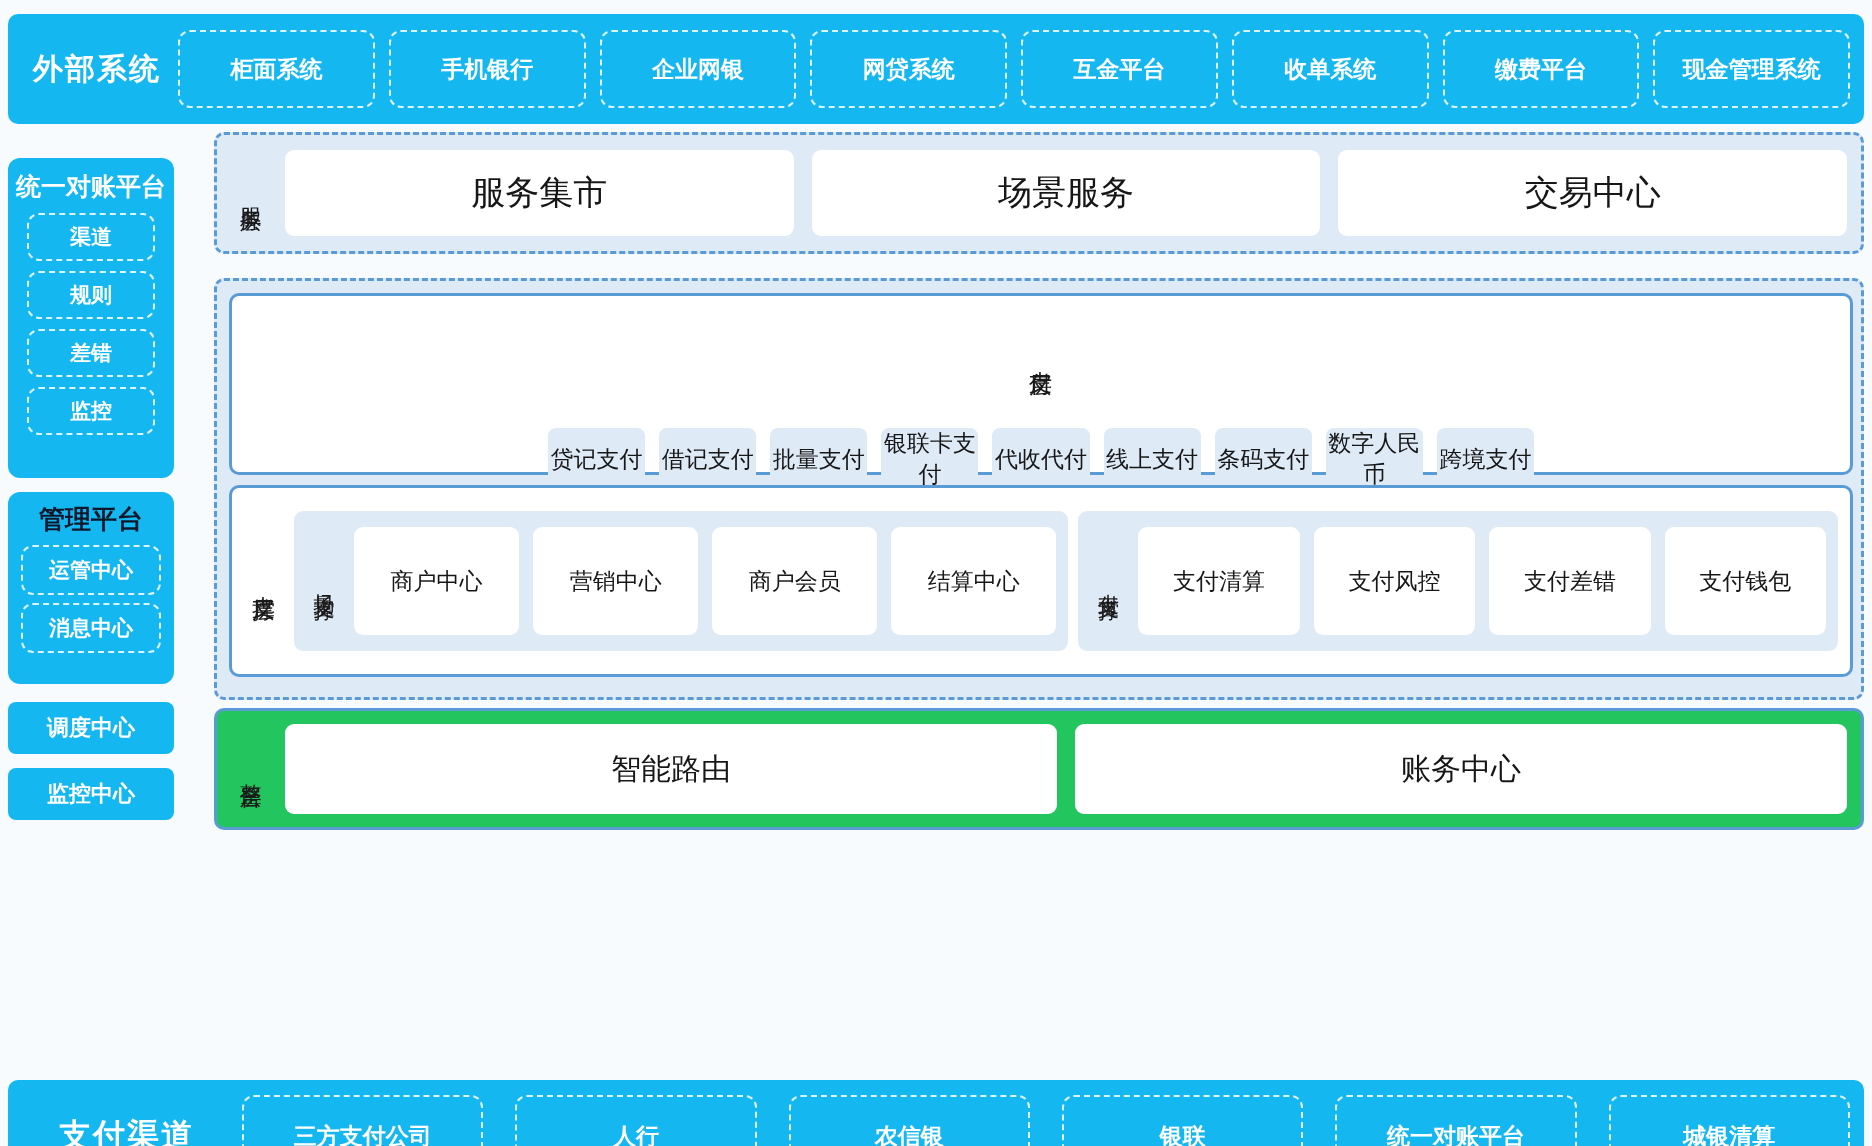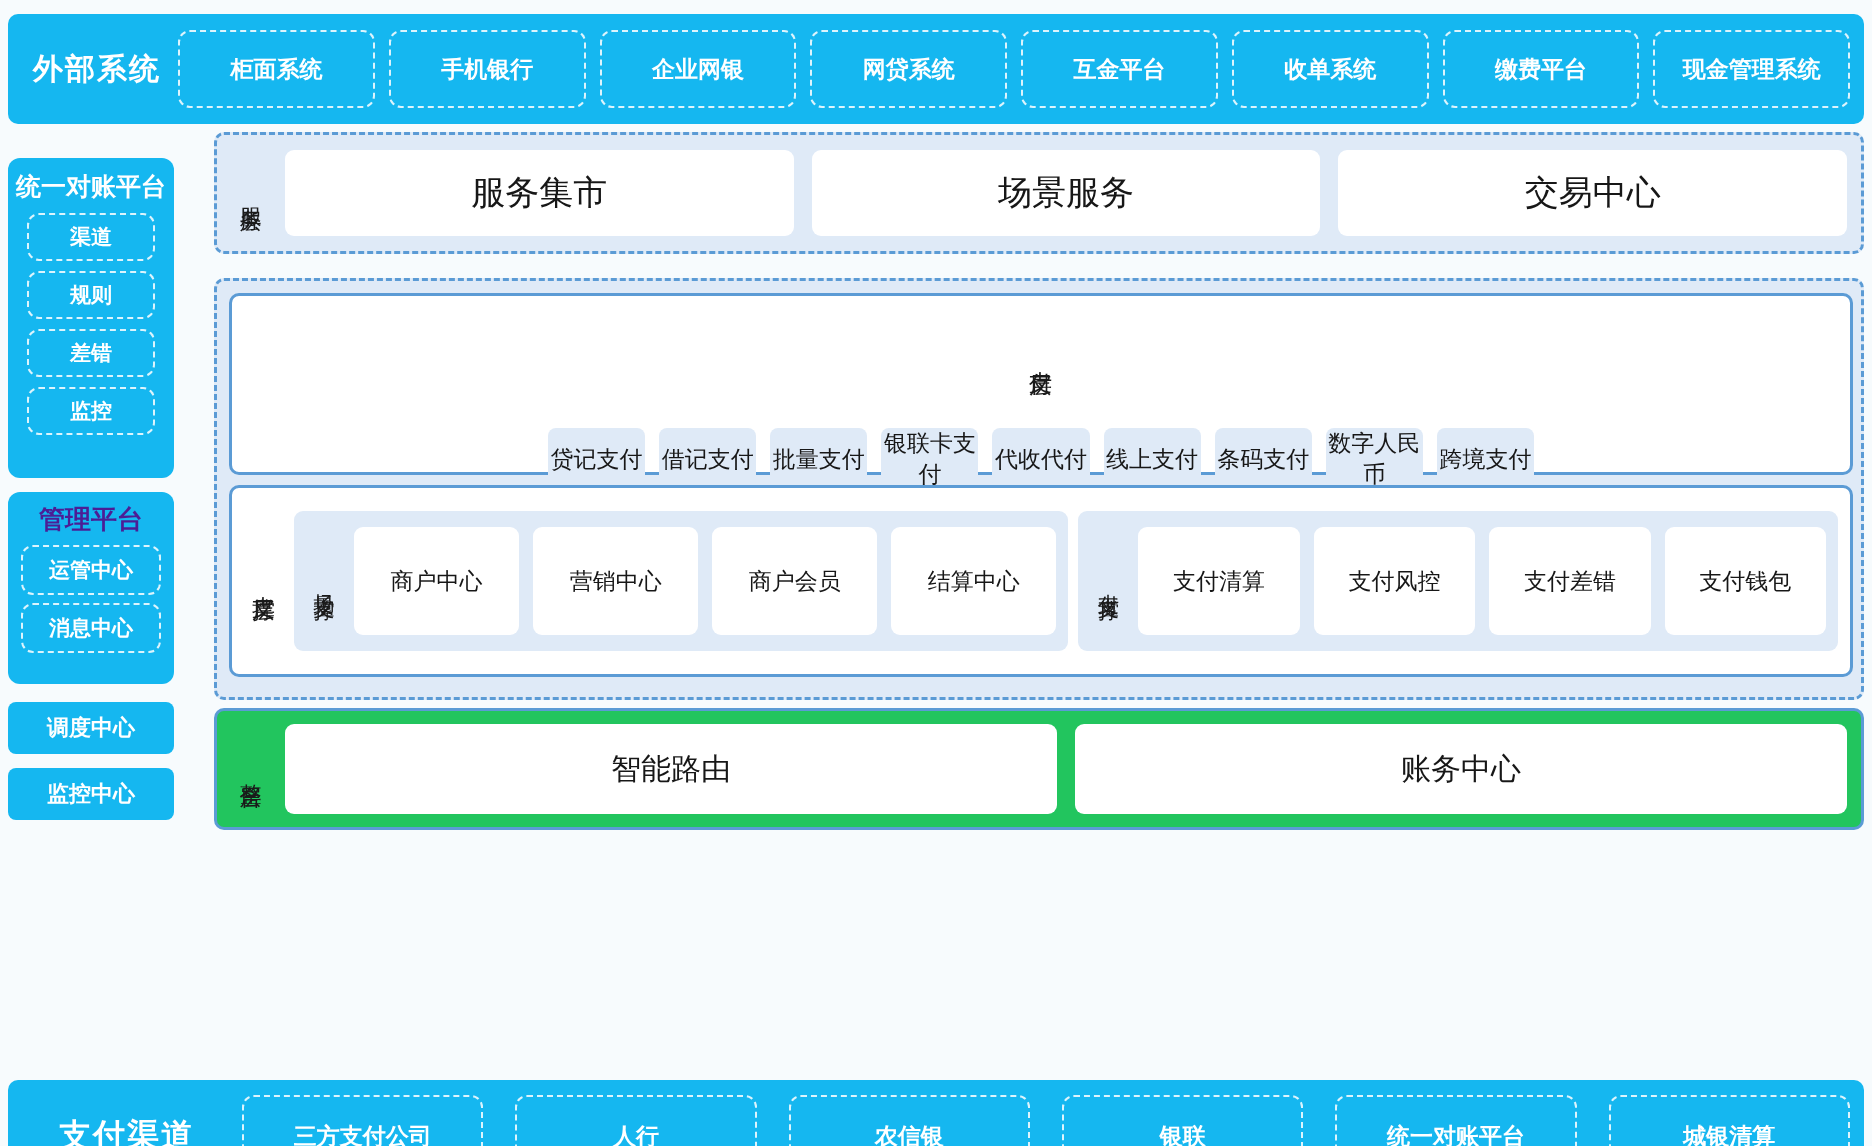--- a/index.html
+++ b/index.html
@@ -63,21 +63,21 @@
   }
   #recon-panel .dash-chip{width:128px;height:48px;font-size:21px;margin-bottom:10px;}
 
   #manage-panel{
     position:absolute;left:8px;top:492px;width:166px;height:192px;
     background:#15b7f0;border-radius:12px;
     display:flex;flex-direction:column;align-items:center;
     padding-top:6px;box-sizing:border-box;
   }
   #manage-panel .panel-title{
-    color:#4c1d95;font-weight:bold;font-size:26px;margin:4px 0 8px 0;white-space:nowrap;
+    color:#0f172a;font-weight:bold;font-size:26px;margin:4px 0 8px 0;white-space:nowrap;
   }
   #manage-panel .dash-chip{width:140px;height:50px;font-size:21px;margin-bottom:8px;}
 
   .solid-side-btn{
     position:absolute;left:8px;width:166px;height:52px;
     background:#15b7f0;border-radius:8px;color:#fff;
     font-size:22px;font-weight:bold;
     display:flex;align-items:center;justify-content:center;
   }
   #btn-dispatch{top:702px;}

